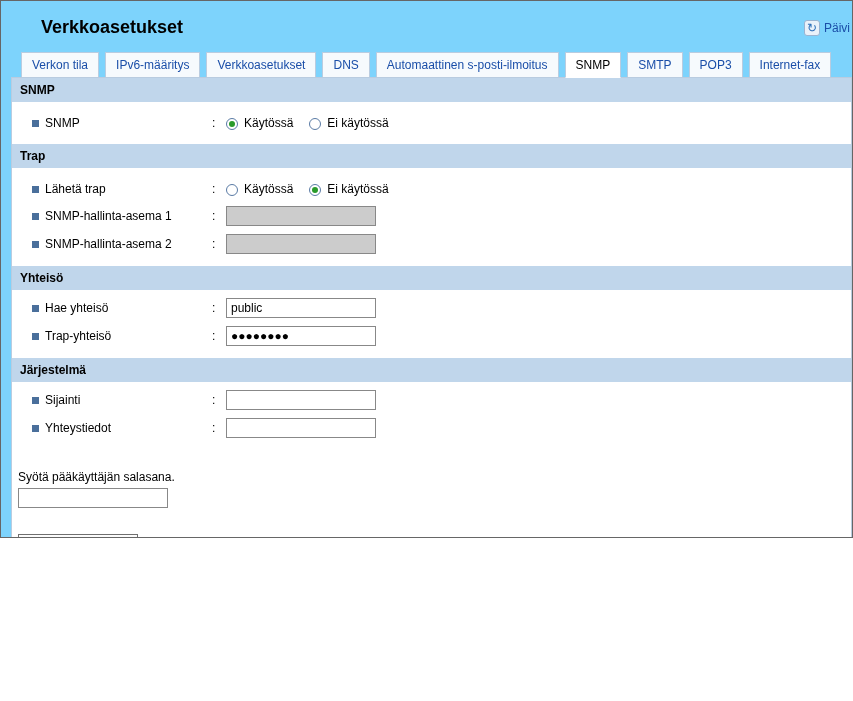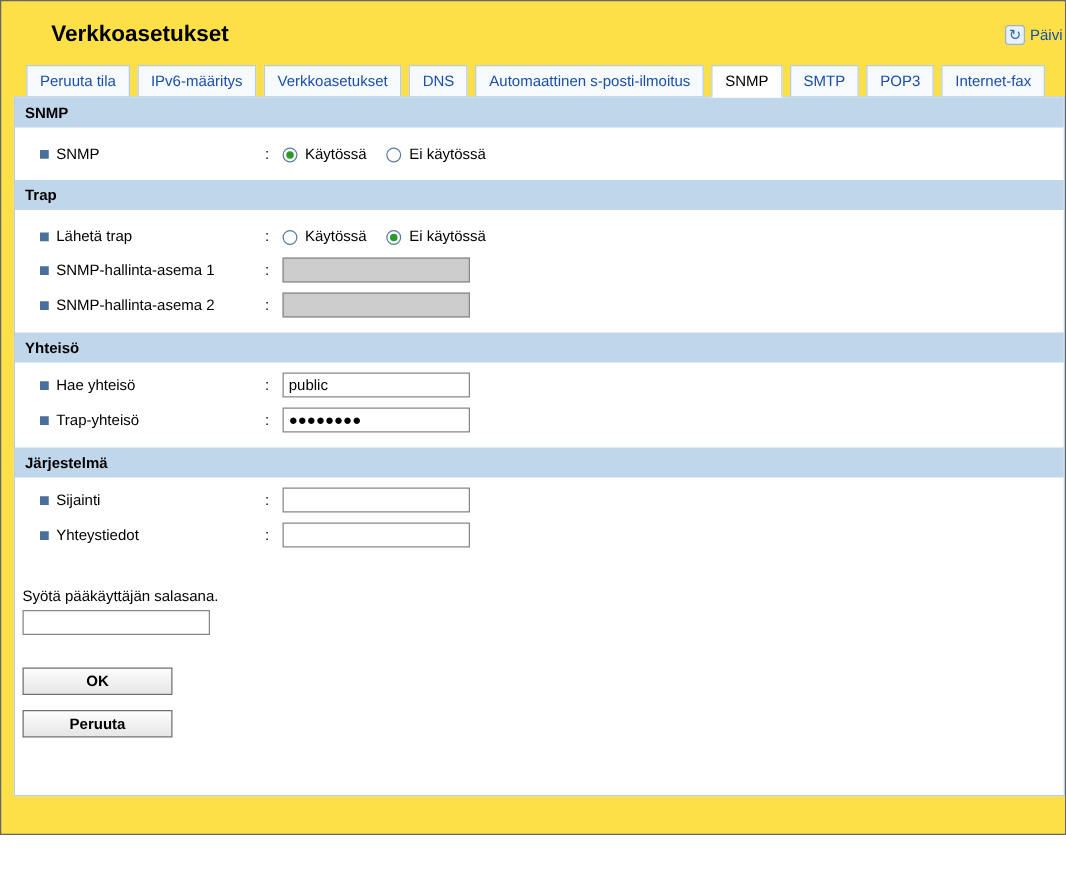--- a/index.html
+++ b/index.html
@@ -5,23 +5,23 @@
   * { box-sizing: border-box; }
   body {
     margin: 0;
     font-family: Arial, sans-serif;
     font-size: 12px;
     background: #fff;
     color: #000;
   }
   .frame {
     width: 853px;
-    height: 668px;
+    height: 538px;
     border: 1px solid #666;
-    background: #fde047;
+    background: #7dd3fc;
     padding: 10px 0 10px 10px;
     overflow: hidden;
   }
   .header-row {
     display: flex;
     justify-content: space-between;
     align-items: center;
     padding: 6px 2px 14px 30px;
   }
   .page-title {
@@ -170,21 +170,21 @@
 
   <div class="header-row">
     <div class="page-title">Verkkoasetukset</div>
     <div class="refresh">
       <span class="refresh-icon">↻</span>
       <span>Päivi</span>
     </div>
   </div>
 
   <div class="tabs">
-    <div class="tab">Peruuta tila</div>
+    <div class="tab">Verkon tila</div>
     <div class="tab">IPv6-määritys</div>
     <div class="tab">Verkkoasetukset</div>
     <div class="tab">DNS</div>
     <div class="tab">Automaattinen s-posti-ilmoitus</div>
     <div class="tab active">SNMP</div>
     <div class="tab">SMTP</div>
     <div class="tab">POP3</div>
     <div class="tab">Internet-fax</div>
   </div>
 

